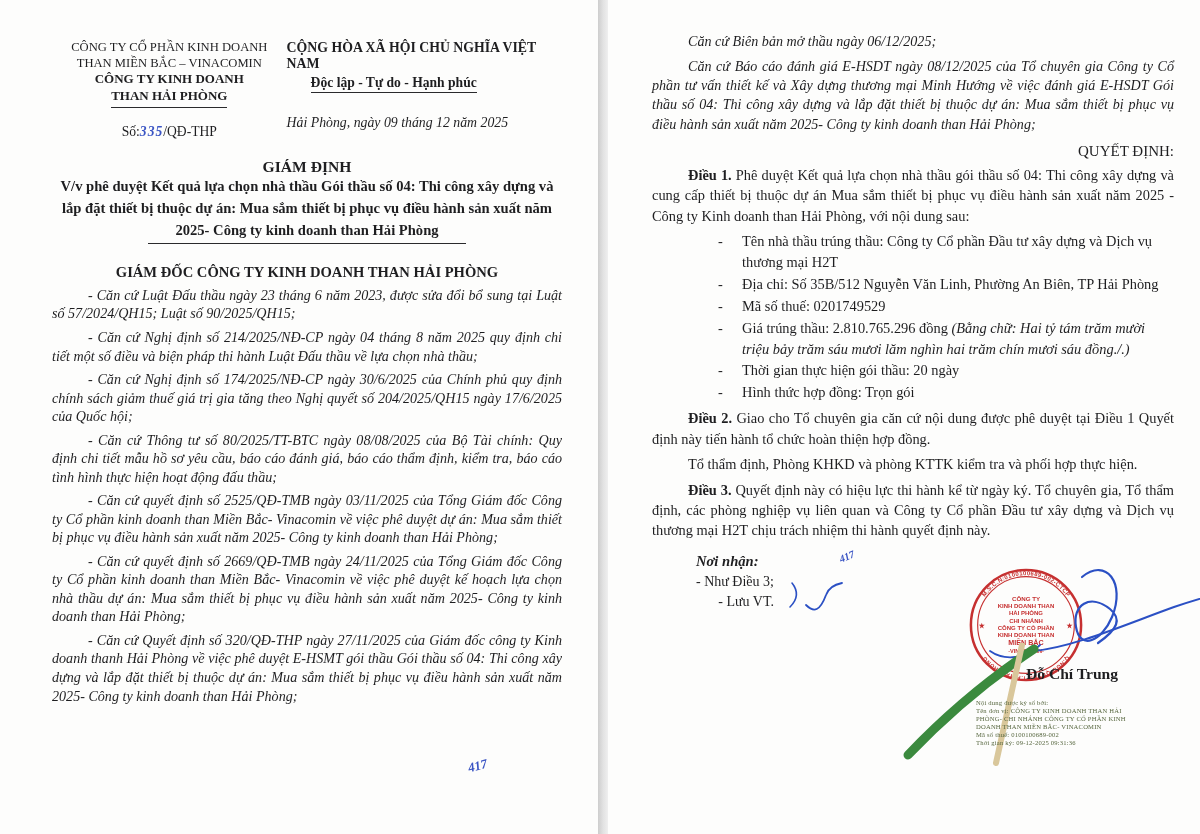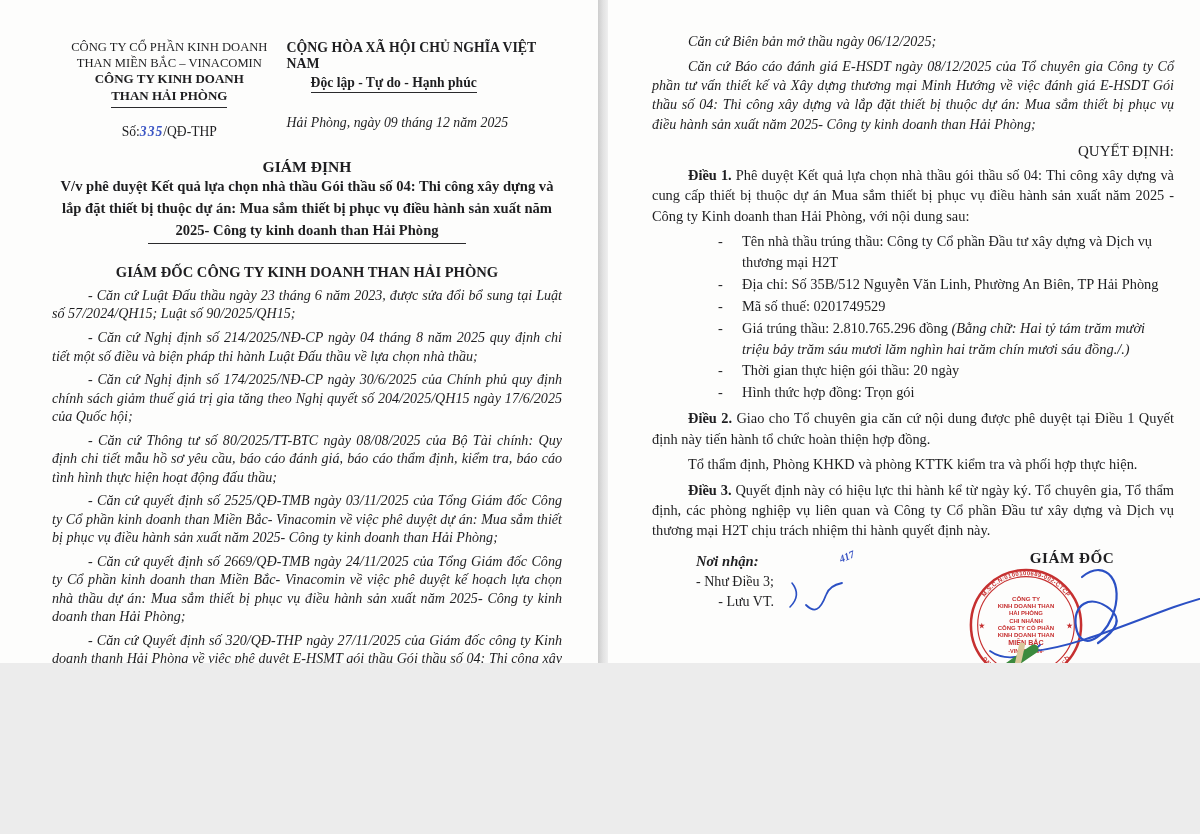--- a/index.html
+++ b/index.html
@@ -1,16 +1,16 @@
 <!DOCTYPE html>
 <html><head>
 <meta charset="utf-8">
 <style>
   html,body{margin:0;padding:0;background:#ececec;}
-  .canvas{position:relative;width:1200px;height:663px;background:#a16207;overflow:hidden;
+  .canvas{position:relative;width:1200px;height:834px;background:#a16207;overflow:hidden;
           font-family:"Liberation Serif","DejaVu Serif",serif;color:#1e1e20;}
   .page{position:absolute;top:0;height:834px;background:#fdfdfc;box-sizing:border-box;}
   .page-left{left:0;width:598px;padding:40px 36px 0 52px;}
   .page-right{left:608px;width:592px;padding:26px 26px 0 44px;}
   .seam{position:absolute;left:597px;top:0;width:11px;height:834px;
         background:linear-gradient(to right,#c9c9c9,#e2e2e2 55%,#efefef);}
   .edge-left{position:absolute;left:0;top:0;width:8px;height:834px;
         background:linear-gradient(to right,rgba(180,180,180,.55),rgba(180,180,180,0));}
 
   .hdr{display:flex;}
@@ -154,21 +154,20 @@
         <div class="rec-label">Nơi nhận:</div>
         <div class="rec-line">- Như Điều 3;</div>
         <div class="rec-line">- Lưu VT.</div>
         <div class="hand-mark hm-noinhan">417</div>
         <svg width="60" height="40" style="position:absolute;left:92px;top:24px">
           <path class="ink" d="M4,6 C12,16 8,24 2,30" stroke-width="1.6"></path>
           <path class="ink" d="M18,28 C26,36 32,34 38,18 C40,12 44,8 54,6" stroke-width="1.8"></path>
         </svg>
       </div>
 
-      <div class="sig-title">GIÁM ĐỐC</div>
 
       <div class="stamp-wrap">
         <svg viewBox="0 0 120 120" width="116" height="116">
           <defs>
             <path id="arcTop" d="M 8.5,60 A 51.5,51.5 0 0 1 111.5,60"></path>
             <path id="arcBot" d="M 113,60 A 53,53 0 0 1 7,60"></path>
           </defs>
           <circle cx="60" cy="60" r="57" fill="none" stroke="#c63030" stroke-width="2.6"></circle>
           <circle cx="60" cy="60" r="50" fill="none" stroke="#c63030" stroke-width="1.2"></circle>
           <g fill="#c63030" font-family="Liberation Sans, sans-serif" font-weight="bold">

